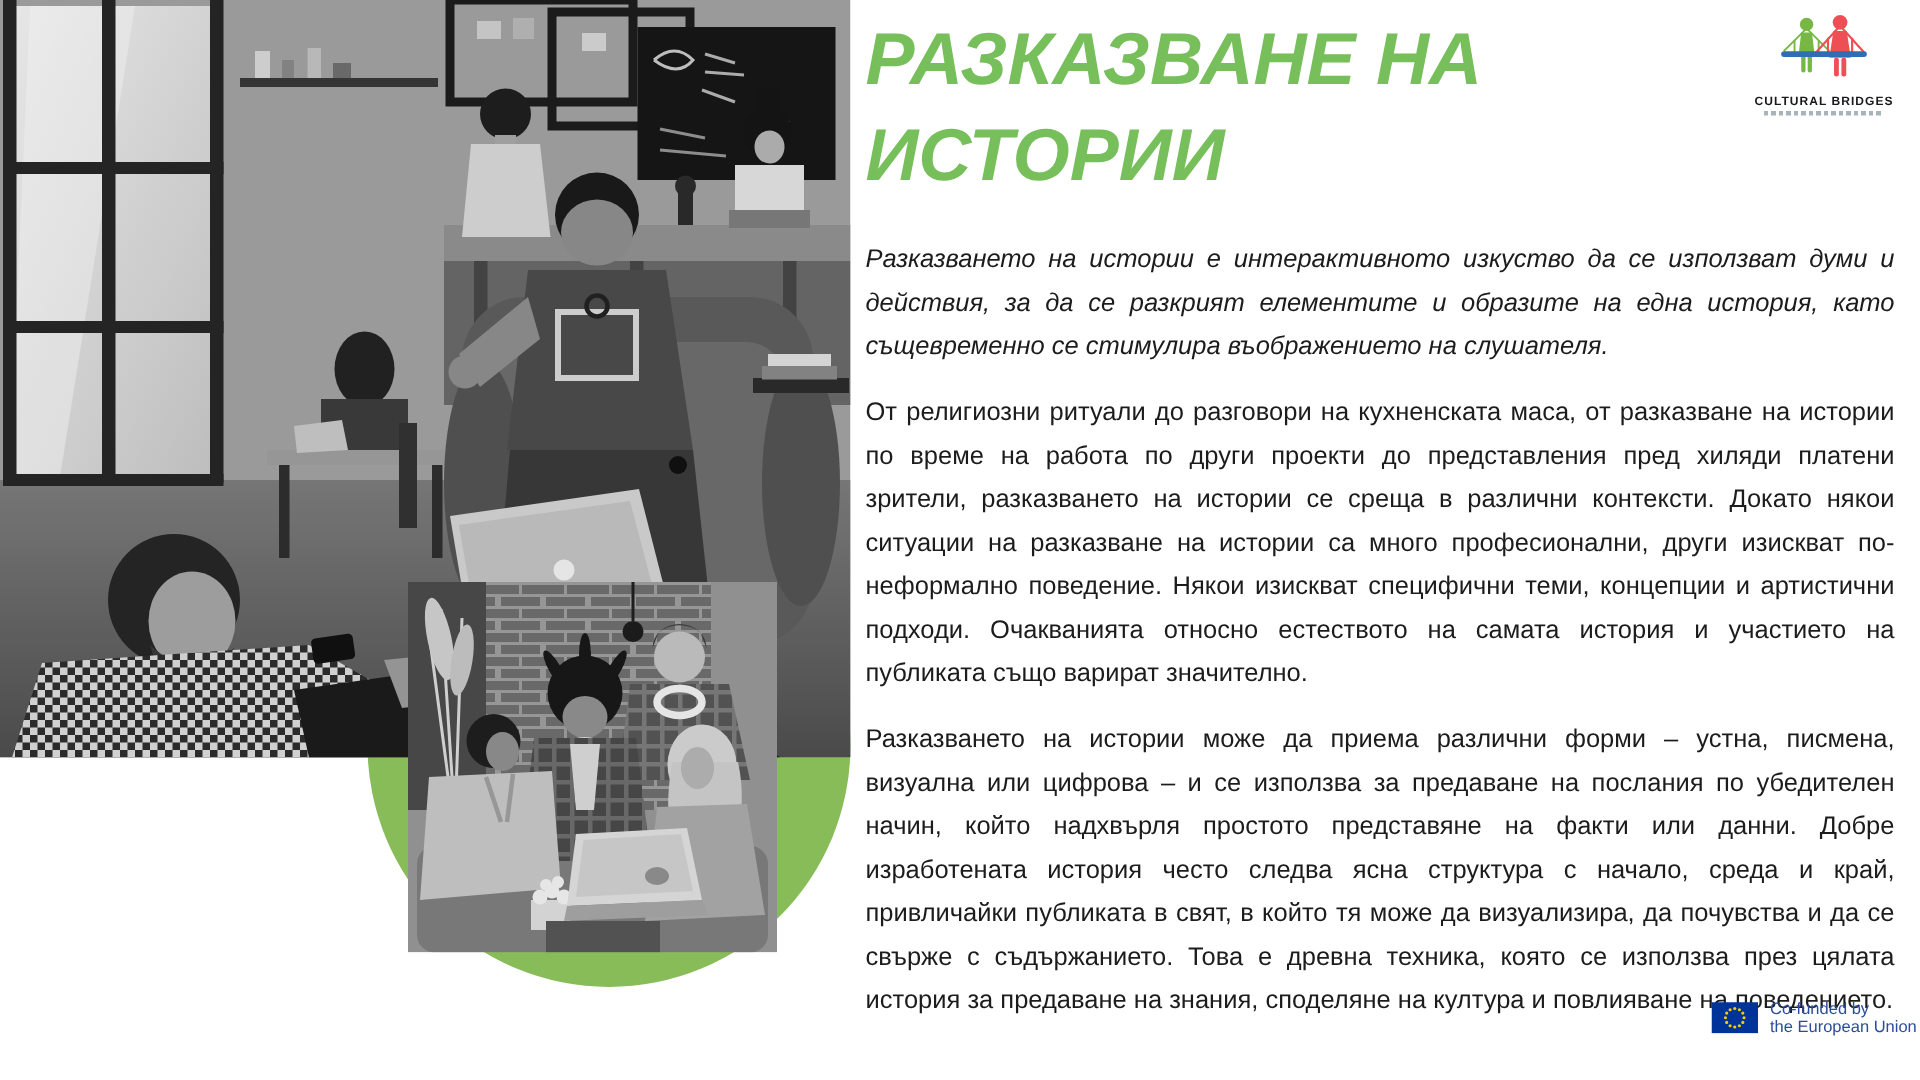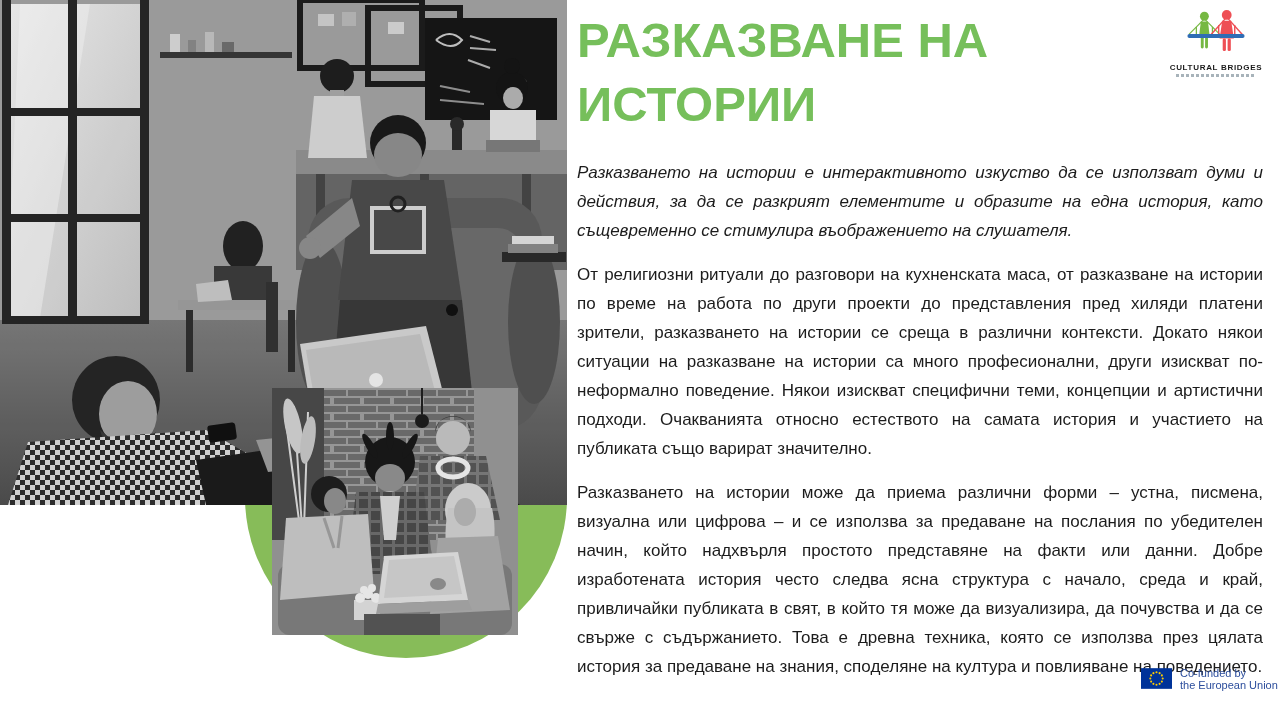--- a/index.html
+++ b/index.html
@@ -34,21 +34,21 @@
   }
   .photo-main svg,.photo-group svg{display:block;width:100%;height:100%;}
 
   .content{
     position:absolute;left:577px;top:0;width:686px;z-index:4;
   }
   .title{
     width:470px;
     color:var(--title_green);
     font-size:49px;line-height:64px;font-weight:bold;
-    margin:8px 0 22px 0;letter-spacing:0;
+    margin:8px 0 22px 0;letter-spacing:0;font-style:italic;
   }
   .content p{
     font-size:17px;line-height:29px;color:var(--body_text);
     text-align:justify;margin:0 0 15px 0;
   }
   .content p.lead{font-style:italic;}
 
   .cb-logo{
     position:absolute;left:1172px;top:10px;width:88px;z-index:5;
     display:flex;flex-direction:column;align-items:center;text-align:center;

